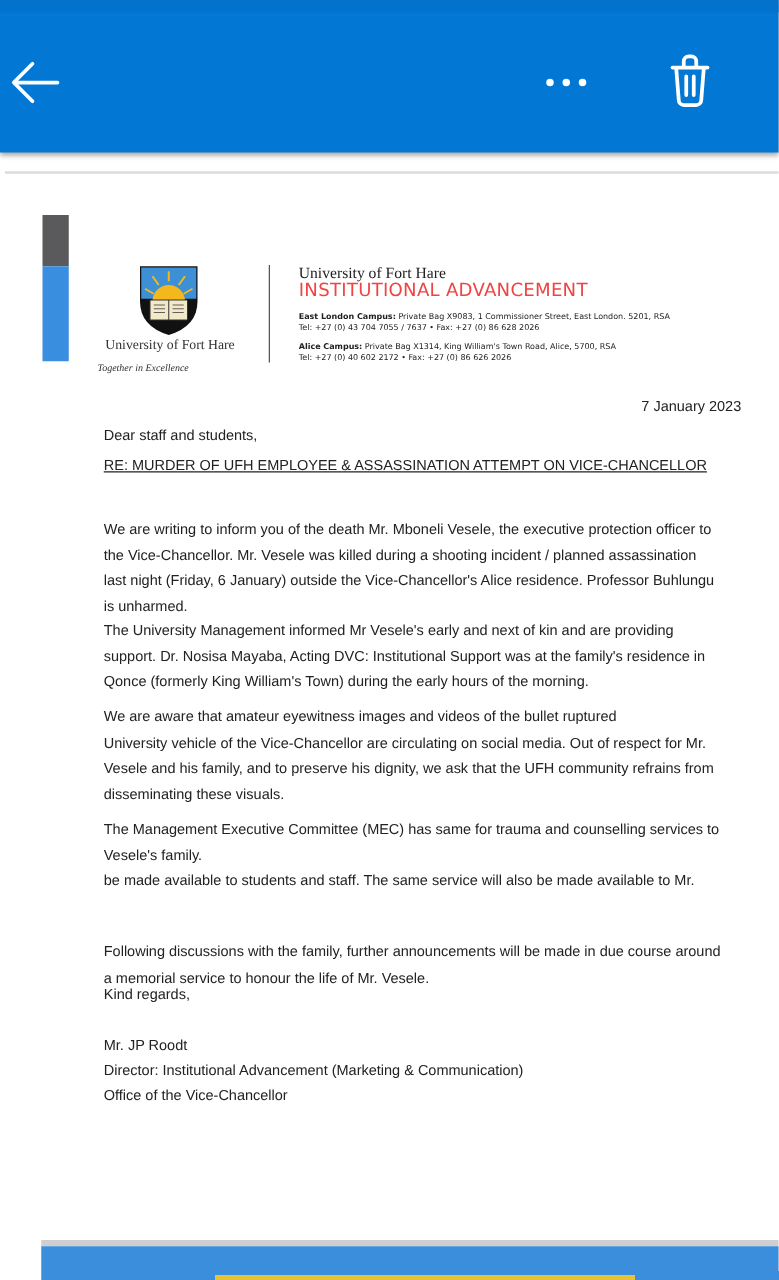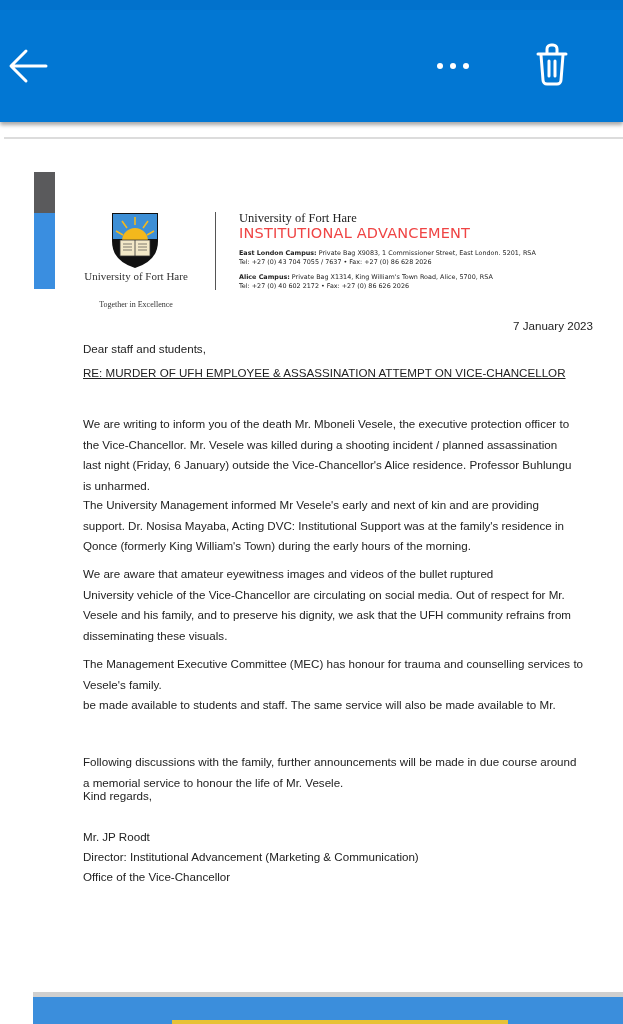--- a/index.html
+++ b/index.html
@@ -7,21 +7,21 @@
     .appbar { position:absolute; left:0; top:0; width:623px; height:122px; background:#0277d3; box-shadow:0 3px 4px rgba(0,0,0,0.35); z-index:2; }
     .appbar .status-strip { position:absolute; left:0; top:0; width:623px; height:10px; background:#0272cc; }
     .back-btn { position:absolute; left:6px; top:46px; width:44px; height:40px; cursor:pointer; }
     .more-btn { position:absolute; left:432px; top:52px; width:42px; height:28px; cursor:pointer; }
     .trash-btn { position:absolute; left:530px; top:42px; width:44px; height:46px; cursor:pointer; }
     .doc-topline { position:absolute; left:4px; top:137px; width:619px; height:2px; background:#dcdcdc; }
     .sidebar-grey { position:absolute; left:34px; top:172px; width:21px; height:41px; background:#5a5a5c; }
     .sidebar-blue { position:absolute; left:34px; top:213px; width:21px; height:76px; background:#3a8ee0; }
     .crest { position:absolute; left:110px; top:211px; width:50px; height:58px; }
     .uni-name-left { position:absolute; left:78px; top:270px; width:116px; text-align:center; font-family:"Liberation Serif", serif; font-size:11px; color:#333; }
-    .uni-tagline { position:absolute; left:78px; top:300px; width:116px; text-align:center; font-family:"Liberation Serif", serif; font-size:8px; color:#333; }
+    .uni-tagline { position:absolute; left:78px; top:290px; width:116px; font-family:"Liberation Serif", serif; font-style:italic; font-size:8px; color:#333; }
     .v-divider { position:absolute; left:215px; top:212px; width:1px; height:78px; background:#555; }
     .hdr-uni { position:absolute; left:239px; top:211px; font-family:"Liberation Serif", serif; font-size:12.5px; color:#222; }
     .hdr-dept { position:absolute; left:239px; top:225px; font-family:"DejaVu Sans", sans-serif; font-size:14.5px; color:#ef4444; letter-spacing:0.2px; }
     .hdr-line { position:absolute; left:239px; font-family:"DejaVu Sans", sans-serif; font-size:6.4px; color:#222; white-space:nowrap; }
     .hdr-line b { font-weight:bold; }
     .letter { position:absolute; left:83px; color:#222; font-size:11.6px; white-space:nowrap; }
     .date { position:absolute; right:30px; top:319px; font-size:11.6px; color:#222; }
     .subject { text-decoration:underline; }
     .para { position:absolute; left:83px; width:520px; font-size:11.6px; line-height:20.7px; color:#222; }
     .para .ln { display:block; white-space:nowrap; }
@@ -104,21 +104,21 @@
   <span class="ln">support.  Dr. Nosisa Mayaba, Acting DVC:  Institutional Support was at the family's residence in</span>
   <span class="ln">Qonce (formerly King William's Town) during the early hours of the morning.</span>
 </div>
 <div class="para" style="top:564px;">
   <span class="ln">We are aware that amateur eyewitness images and videos of the bullet ruptured</span>
   <span class="ln">University vehicle of the Vice-Chancellor are circulating on social media. Out of respect for Mr.</span>
   <span class="ln">Vesele and his family, and to preserve his dignity, we ask that the UFH community refrains from</span>
   <span class="ln">disseminating these visuals.</span>
 </div>
 <div class="para" style="top:654px;">
-  <span class="ln">The Management Executive Committee (MEC) has honour for trauma and counselling services to</span>
+  <span class="ln">The Management Executive Committee (MEC) has same for trauma and counselling services to</span>
   <span class="ln">Vesele's family.</span>
   <span class="ln">be made available to students and staff.  The same service will also be made available to Mr.</span>
 </div>
 <div class="para" style="top:752px;">
   <span class="ln">Following discussions with the family, further announcements will be made in due course around</span>
   <span class="ln">a memorial service to honour the life of Mr. Vesele.</span>
 </div>
 
 <div class="letter" style="top:789px;">Kind regards,</div>
 <div class="letter" style="top:830px;">Mr. JP Roodt</div>

